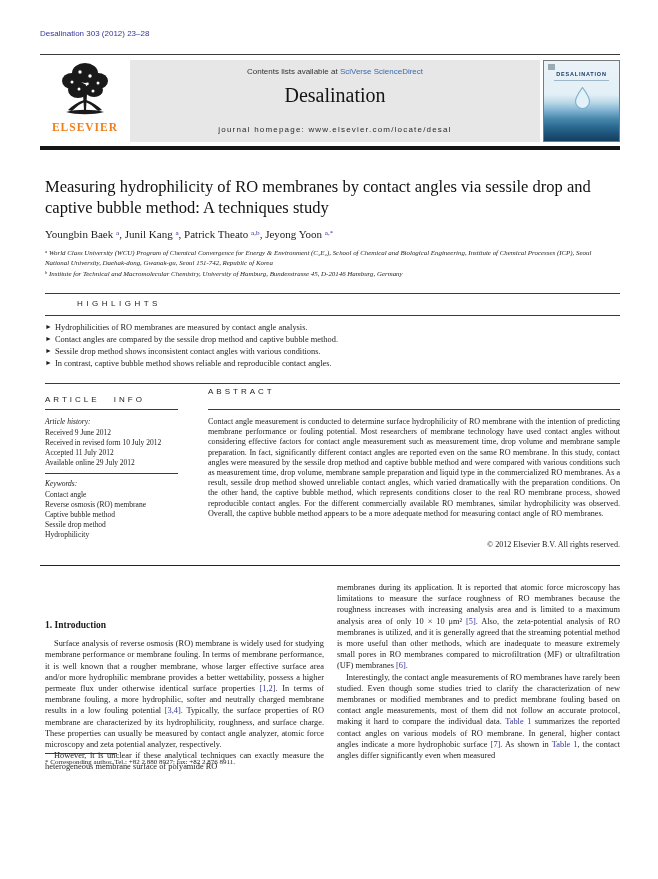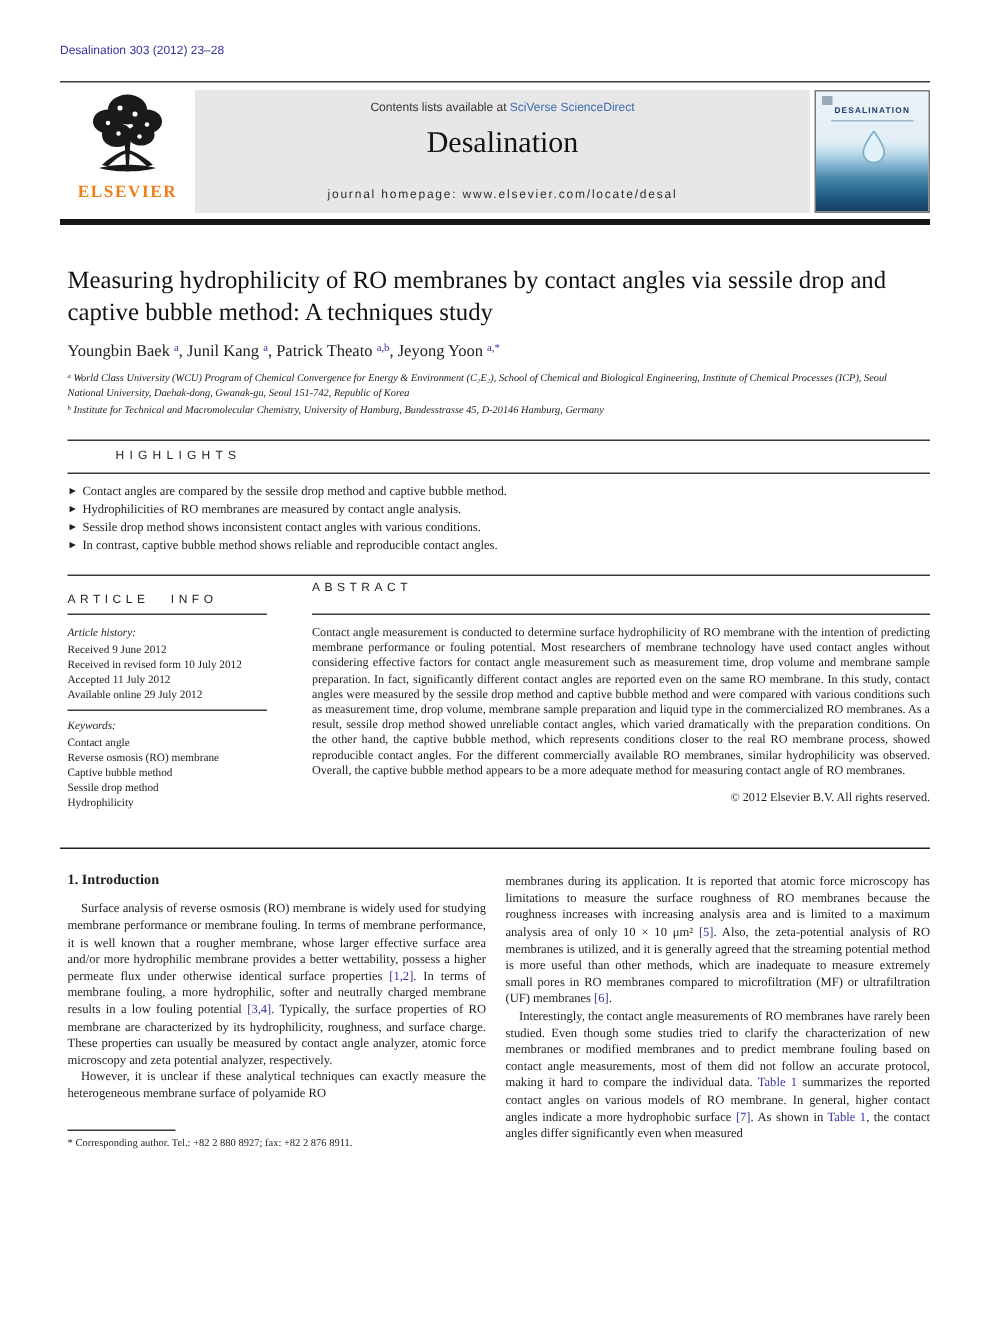--- a/index.html
+++ b/index.html
@@ -41,26 +41,26 @@
   .hl-rule3{top:383px;left:45px;width:575px;}
   
   .ai-head{top:395px;left:45px;font-size:8px;letter-spacing:3px;word-spacing:9px;color:#222;}
   .ai-rule{top:409px;left:45px;width:133px;}
   .ai-col{top:417px;left:45px;width:150px;font-size:7.5px;line-height:10px;}
   .ai-col .lbl{font-style:italic;margin-bottom:1px;}
   .ai-col .blockrule{background:#3a3a3a;height:1px;width:133px;margin:5px 0 5px 0;}
   .ab-head{top:387px;left:208px;font-size:8px;letter-spacing:3px;color:#222;}
   .ab-rule{top:409px;left:208px;width:412px;}
   .ab-col{top:417px;left:208px;width:412px;font-size:8.1px;line-height:10.2px;text-align:justify;}
-  .ab-copy{text-align:right;margin-top:8px;}
+  .ab-copy{text-align:right;margin-top:21px;}
   .midrule{top:565px;left:40px;width:580px;background:#222;}
   
   .colL{top:582px;left:45px;width:279px;font-size:8.4px;line-height:11.2px;text-align:justify;}
   .colR{top:582px;left:337px;width:283px;font-size:8.4px;line-height:11.2px;text-align:justify;}
-  .sec-head{font-size:9.5px;font-weight:bold;margin-bottom:7px;}
+  .sec-head{font-size:9.5px;font-weight:bold;margin-bottom:7px;margin-top:38px;}
   .indent{text-indent:9px;}
   
   .fn-rule{top:753px;left:45px;width:72px;}
   .fn{top:758px;left:45px;width:280px;font-size:7px;line-height:9.5px;}
   .fn .l2{padding-left:8px;}
   .footer{top:803px;left:45px;width:300px;font-size:7px;line-height:9.5px;}
 </style>
 </head>
 <body>
 
@@ -117,22 +117,22 @@
   <div class="abs authors"><span>Youngbin Baek </span><sup class="navy">a</sup><span>, Junil Kang </span><sup class="navy">a</sup><span>, Patrick Theato </span><sup class="navy">a,b</sup><span>, Jeyong Yoon </span><sup class="navy">a,*</sup></div>
   <div class="abs affils">
     <div><sup>a</sup><span> World Class University (WCU) Program of Chemical Convergence for Energy &amp; Environment (C₂E₂), School of Chemical and Biological Engineering, Institute of Chemical Processes (ICP), Seoul National University, Daehak-dong, Gwanak-gu, Seoul 151-742, Republic of Korea</span></div>
     <div><sup>b</sup><span> Institute for Technical and Macromolecular Chemistry, University of Hamburg, Bundesstrasse 45, D-20146 Hamburg, Germany</span></div>
   </div>
 
   <div class="abs rule hl-rule1"></div>
   <div class="abs hl-head sans">HIGHLIGHTS</div>
   <div class="abs rule hl-rule2"></div>
   <div class="abs hl-list" id="highlights-list">
+      <div class="hl-item"><span class="mk">►</span><span>Hydrophilicities of RO membranes are measured by contact angle analysis.</span></div>
       <div class="hl-item"><span class="mk">►</span><span>Contact angles are compared by the sessile drop method and captive bubble method.</span></div>
-      <div class="hl-item"><span class="mk">►</span><span>Hydrophilicities of RO membranes are measured by contact angle analysis.</span></div>
       <div class="hl-item"><span class="mk">►</span><span>Sessile drop method shows inconsistent contact angles with various conditions.</span></div>
       <div class="hl-item"><span class="mk">►</span><span>In contrast, captive bubble method shows reliable and reproducible contact angles.</span></div>
     </div>
   <div class="abs rule hl-rule3"></div>
 
   <div class="abs ai-head sans">ARTICLE INFO</div>
   <div class="abs rule ai-rule"></div>
   <div class="abs ai-col">
     <div class="lbl">Article history:</div>
     <div id="history-list">

